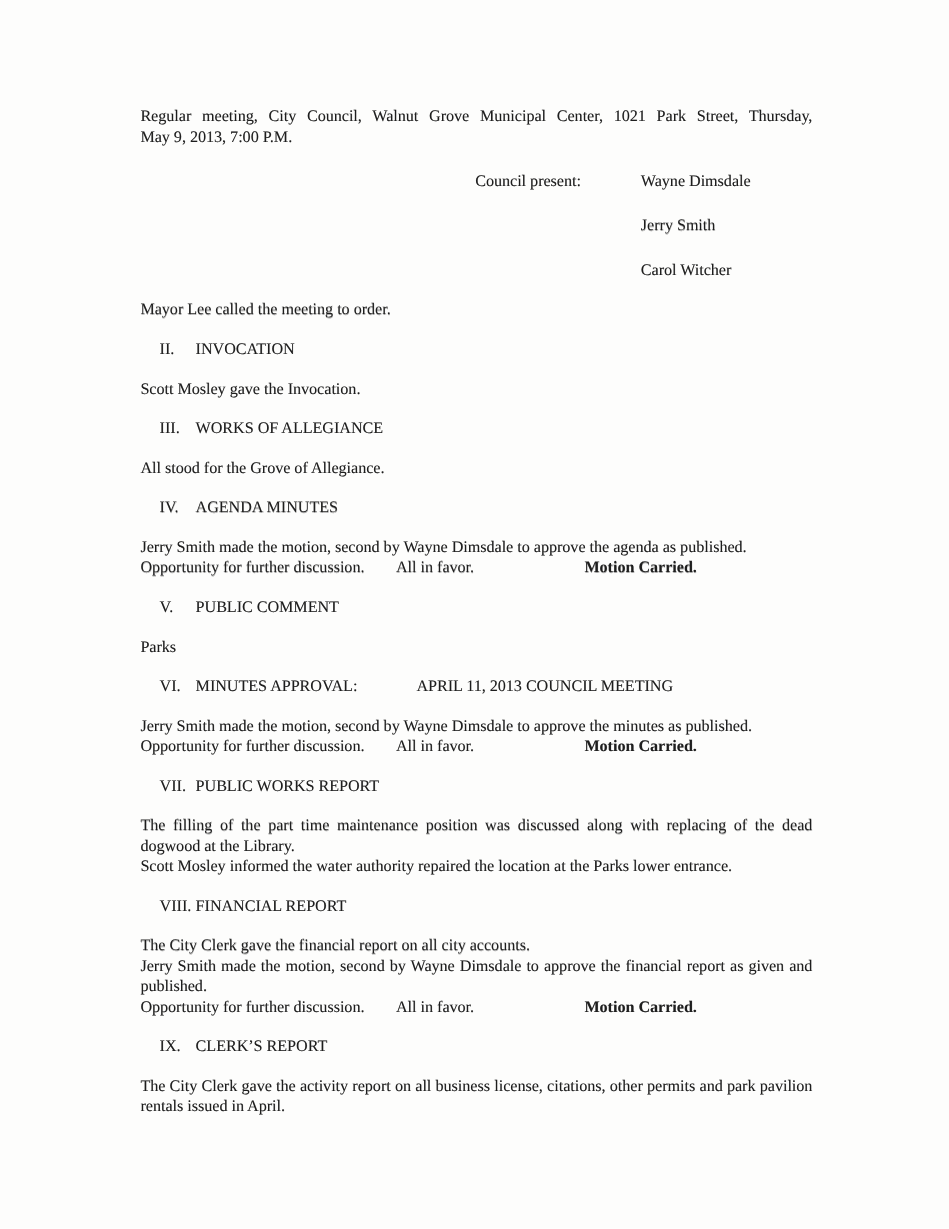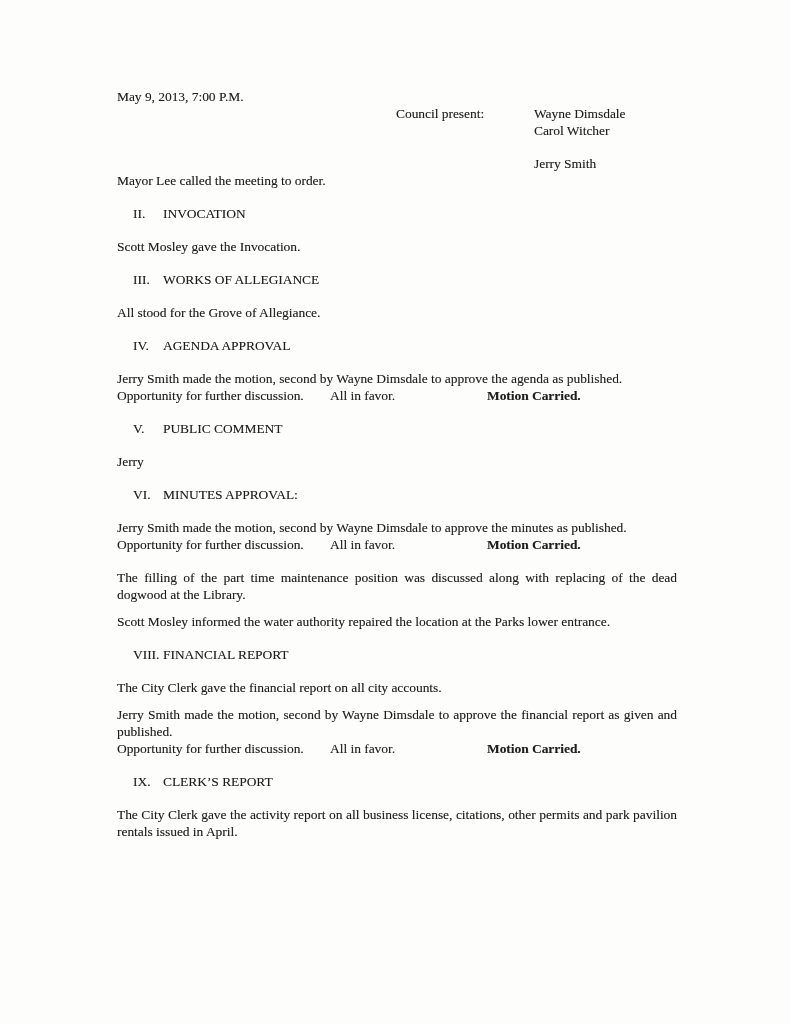--- a/index.html
+++ b/index.html
@@ -11,50 +11,51 @@
     background: #fdfdfc;
     padding: 88px 114px 0 117px;
     font-family: "Liberation Serif", serif;
     font-size: 13.4px;
     line-height: 17px;
     color: #1e1e1e;
     overflow: hidden;
     text-shadow: 0.2px 0.2px 0 rgba(10,10,10,0.35);
   }
   .para { margin: 0; }
-  .justify { text-align: justify; margin-top: 10px; }
+  .justify { text-align: justify; }
   .force-justify { text-align: justify; text-align-last: justify; }
   .gap { margin-bottom: 16px; }
-  .line-row { position: relative; height: 17px; }
+  .line-row { position: relative; height: 17px; margin-top: 20px; }
   .council-label { position: absolute; left: 279px; white-space: nowrap; }
   .member-name { position: absolute; left: 417px; white-space: nowrap; font-family: Liberation Serif, serif; }
   .sec-heading { position: relative; height: 17px; }
   .sec-numeral { position: absolute; left: 16px; white-space: nowrap; }
   .sec-title { position: absolute; left: 46px; white-space: nowrap; }
   .sec-subtitle { position: absolute; left: 230px; white-space: nowrap; }
   .motion-row { position: relative; height: 17px; }
   .m-discussion { position: absolute; left: 0; white-space: nowrap; }
   .m-favor { position: absolute; left: 213px; white-space: nowrap; }
   .m-carried { position: absolute; left: 370px; white-space: nowrap; font-weight: bold; }
 </style>
 </head>
 <body>
 
 <div class="page">
 
+  <p class="para force-justify">Regular meeting, City Council, Walnut Grove Municipal Center, 1021 Park Street, Thursday,</p>
   <p class="para">May 9, 2013, 7:00 P.M.</p>
   <div class="line-row">
     <span class="council-label">Council present:</span>
     <span class="member-name">Wayne Dimsdale</span>
   </div>
+  <div class="line-row">
+    <span class="member-name">Jerry Smith</span>
+  </div>
   <div class="line-row gap">
     <span class="member-name">Carol Witcher</span>
-  </div>
-  <div class="line-row">
-    <span class="member-name">Jerry Smith</span>
   </div>
 
   <p class="para gap">Mayor Lee called the meeting to order.</p>
 
   <div class="sec-heading gap">
     <span class="sec-numeral">II.</span>
     <span class="sec-title">INVOCATION</span>
   </div>
   <div class="gap">
     <p class="para justify">Scott Mosley gave the Invocation.</p>
@@ -63,52 +64,57 @@
   <div class="sec-heading gap">
     <span class="sec-numeral">III.</span>
     <span class="sec-title">WORKS OF ALLEGIANCE</span>
   </div>
   <div class="gap">
     <p class="para justify">All stood for the Grove of Allegiance.</p>
   </div>
 
   <div class="sec-heading gap">
     <span class="sec-numeral">IV.</span>
-    <span class="sec-title">AGENDA APPROVAL</span>
+    <span class="sec-title">AGENDA MINUTES</span>
   </div>
   <div class="gap">
     <p class="para justify">Jerry Smith made the motion, second by Wayne Dimsdale to approve the agenda as published.</p>
     <div class="motion-row">
       <span class="m-discussion">Opportunity for further discussion.</span>
       <span class="m-favor">All in favor.</span>
       <span class="m-carried">Motion Carried.</span>
     </div>
   </div>
 
   <div class="sec-heading gap">
     <span class="sec-numeral">V.</span>
     <span class="sec-title">PUBLIC COMMENT</span>
   </div>
   <div class="gap">
-    <p class="para">Jerry</p>
+    <p class="para">Parks</p>
   </div>
 
   <div class="sec-heading gap">
     <span class="sec-numeral">VI.</span>
     <span class="sec-title">MINUTES APPROVAL:</span>
+    <span class="sec-subtitle">APRIL 11, 2013 COUNCIL MEETING</span>
   </div>
   <div class="gap">
     <p class="para justify">Jerry Smith made the motion, second by Wayne Dimsdale to approve the minutes as published.</p>
     <div class="motion-row">
       <span class="m-discussion">Opportunity for further discussion.</span>
       <span class="m-favor">All in favor.</span>
       <span class="m-carried">Motion Carried.</span>
     </div>
   </div>
 
+  <div class="sec-heading gap">
+    <span class="sec-numeral">VII.</span>
+    <span class="sec-title">PUBLIC WORKS REPORT</span>
+  </div>
   <div class="gap">
     <p class="para justify">The filling of the part time maintenance position was discussed along with replacing of the dead dogwood at the Library.</p>
     <p class="para justify">Scott Mosley informed the water authority repaired the location at the Parks lower entrance.</p>
   </div>
 
   <div class="sec-heading gap">
     <span class="sec-numeral">VIII.</span>
     <span class="sec-title">FINANCIAL REPORT</span>
   </div>
   <div class="gap">

